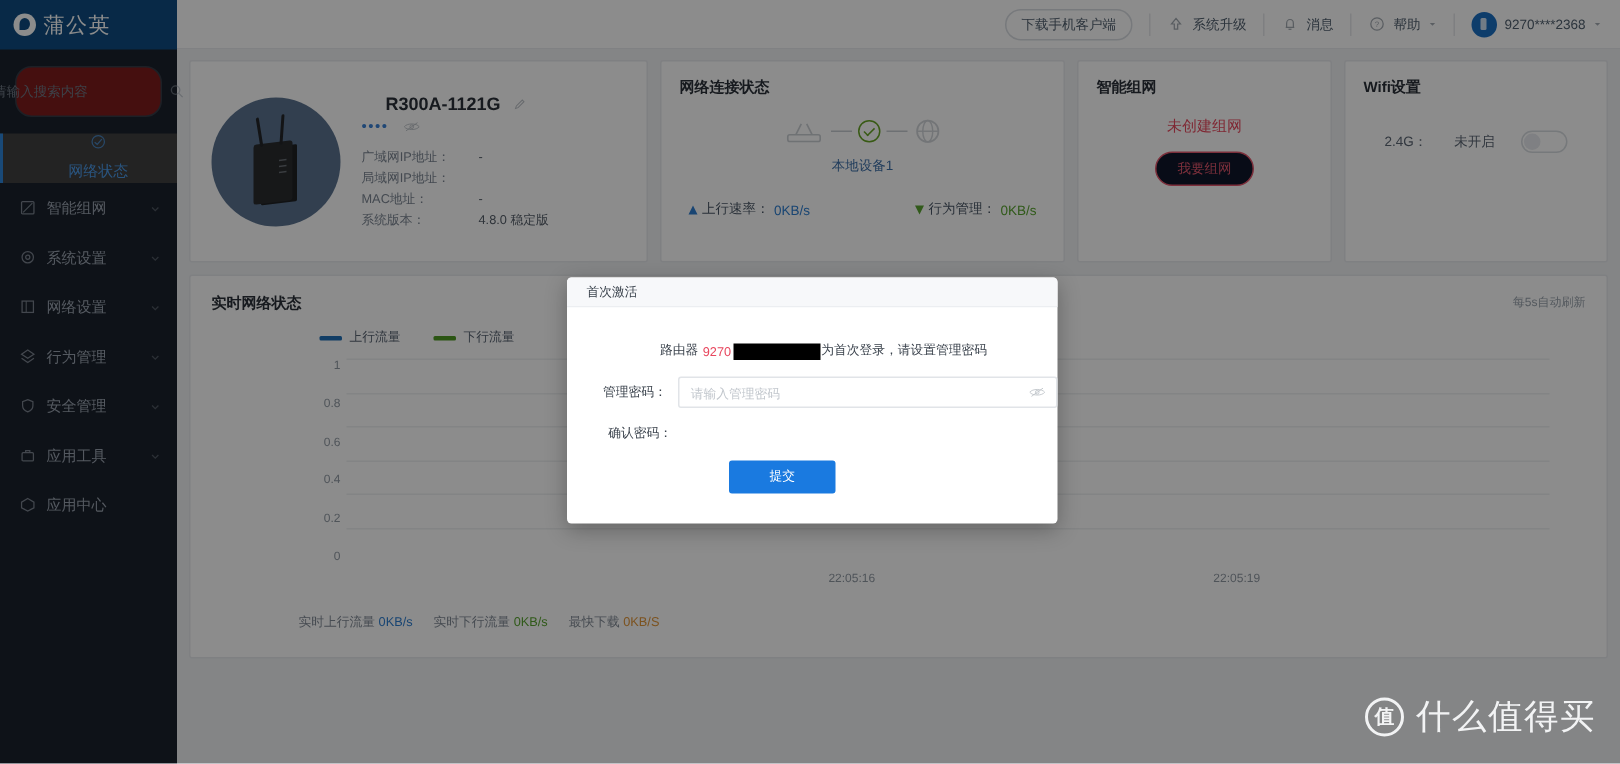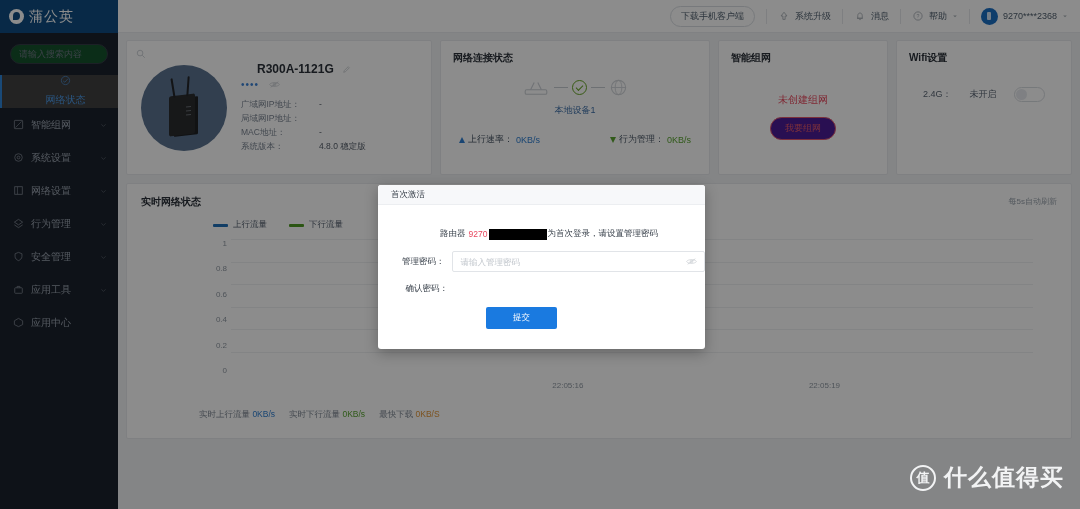--- a/index.html
+++ b/index.html
@@ -26,23 +26,24 @@
   }
   .logo-mark:after {
     content: ""; position: absolute; left: 4px; top: 3px;
     width: 7px; height: 8px; border-radius: 50% 50% 50% 0;
     background: #0f4c81;
   }
   .logo-text { color: #fff; font-size: 14px; letter-spacing: 1px; }
 
   .search-wrap { padding: 11px 10px 9px 10px; }
   .search-box {
-    height: 20px; border-radius: 11px; background: #14532d;
+    height: 34px; border-radius: 11px; background: #7f1d1d;
     display: flex; align-items: center; padding: 0 8px;
     border: 1px solid #343b46;
+    justify-content: center;
   }
   .search-box input {
     flex: 1; background: transparent; border: none; outline: none;
     color: #9aa3af; font-size: 9px;
     font-family: "Liberation Sans", sans-serif;
   }
   .search-box input::placeholder { color: #6e7884; }
   .mini-ico { width: 10px; height: 10px; opacity: .55; flex: none; }
 
   .nav { margin-top: 2px; }
@@ -163,25 +164,25 @@
   .rate { display: flex; align-items: center; gap: 3px; }
   .arr { width: 0; height: 0; border-left: 3px solid transparent; border-right: 3px solid transparent; }
   .arr-up { border-bottom: 6px solid #2f7fd1; }
   .arr-dn { border-top: 6px solid #5aa531; }
   .val-up { color: #2f7fd1; }
   .val-dn { color: #5aa531; }
 
   
   .card-mesh { width: 170px; text-align: center; }
   .card-mesh .card-title { text-align: left; }
-  .mesh-msg { font-size: 10px; color: #e84a5f; margin-top: 28px; }
+  .mesh-msg { font-size: 10px; color: #e84a5f; margin-top: 12px; }
   .mesh-btn {
     display: inline-block; margin-top: 10px; padding: 4px 14px;
     border: 1px solid #e2566c; border-radius: 12px;
-    color: #e2566c; font-size: 9px; cursor: pointer; background: #4c1d95; text-align: center;
+    color: #e2566c; font-size: 9px; cursor: pointer; background: #0f172a; text-align: center;
   }
 
   
   .card-wifi { flex: 1; }
   .wifi-row {
     display: flex; align-items: center; margin-top: 22px; padding: 0 14px;
   }
   .wifi-band { font-size: 9px; color: #5b6674; }
   .wifi-state { font-size: 9px; color: #5b6674; margin-left: 18px; }
   .toggle {
@@ -281,21 +282,21 @@
   .watermark {
     position: absolute; right: 16px; bottom: 16px; z-index: 70;
     display: flex; align-items: center; gap: 8px;
   }
   .wm-badge {
     width: 26px; height: 26px; border-radius: 50%;
     border: 2px solid #f2f3f4; color: #f2f3f4;
     display: flex; align-items: center; justify-content: center;
     font-size: 13px; font-weight: bold;
   }
-  .wm-text { color: #f2f3f4; font-size: 23px; font-weight: bold; letter-spacing: 1px; }
+  .wm-text { color: #f2f3f4; font-size: 23px; font-weight: normal; letter-spacing: 1px; }
 </style>
 </head>
 <body>
 
 <div id="app">
 
   <div class="sidebar">
     <div class="logo-bar">
       <div class="logo-mark"></div>
       <div class="logo-text">蒲公英</div>

